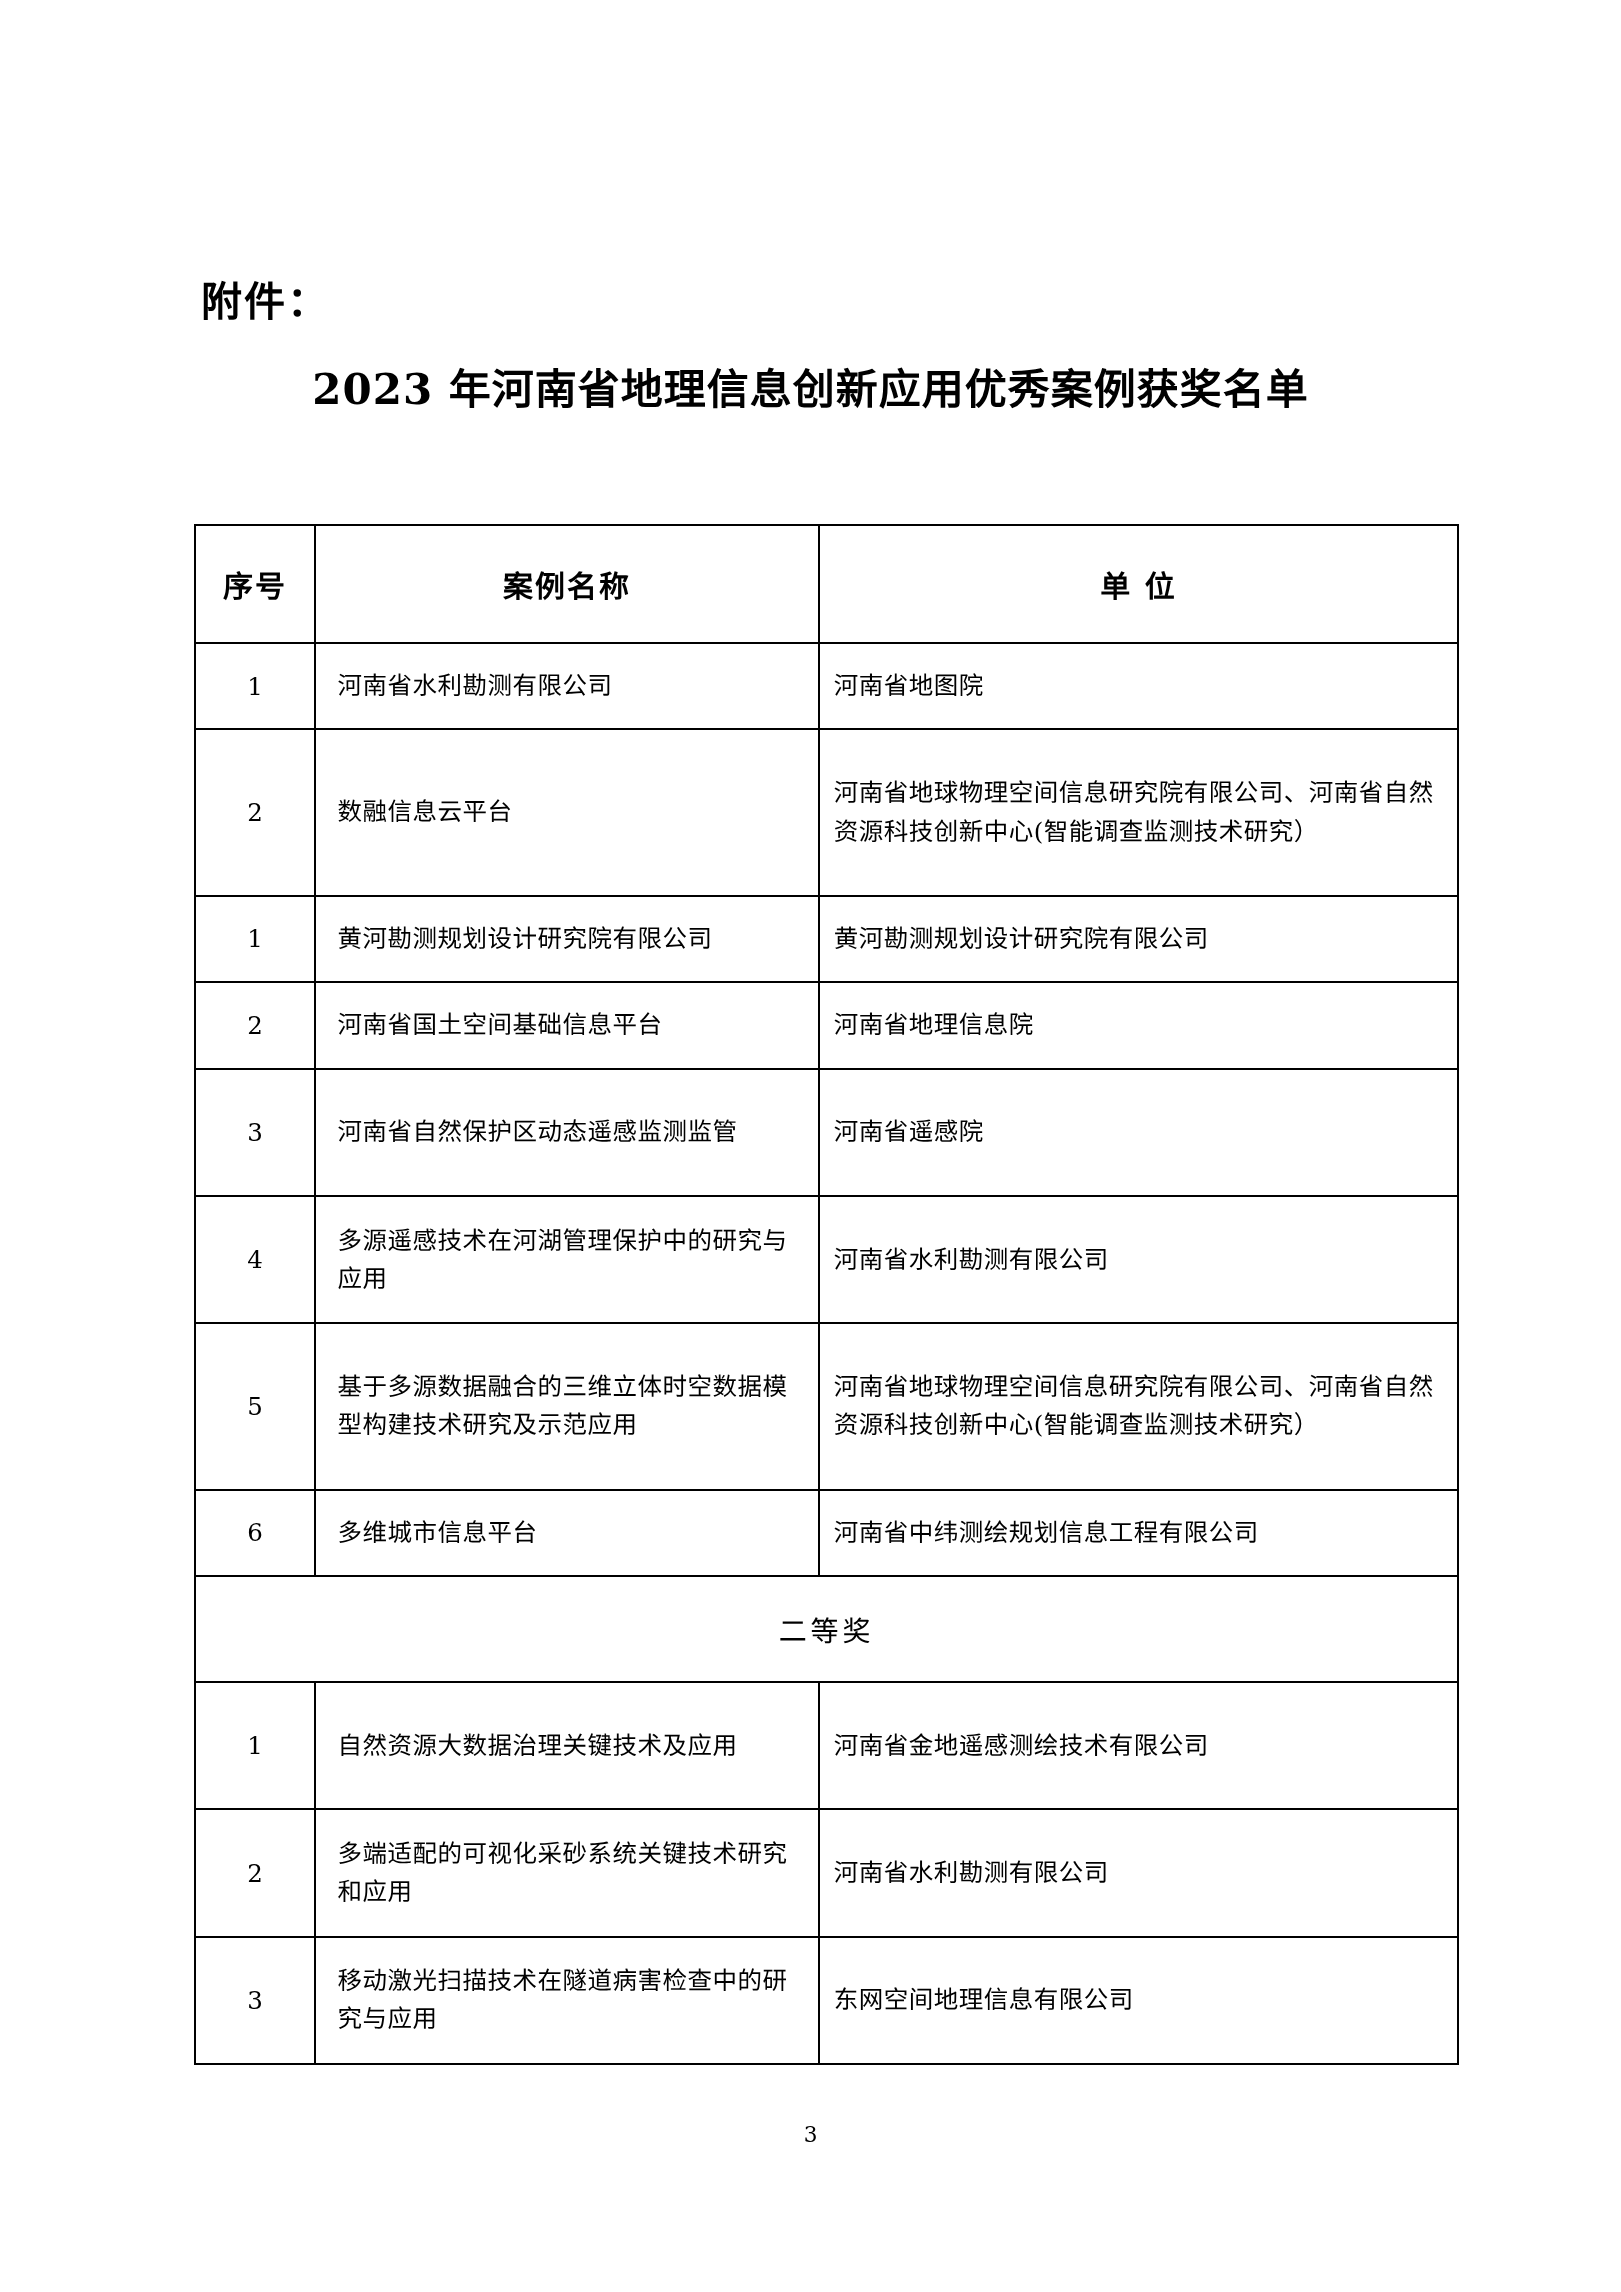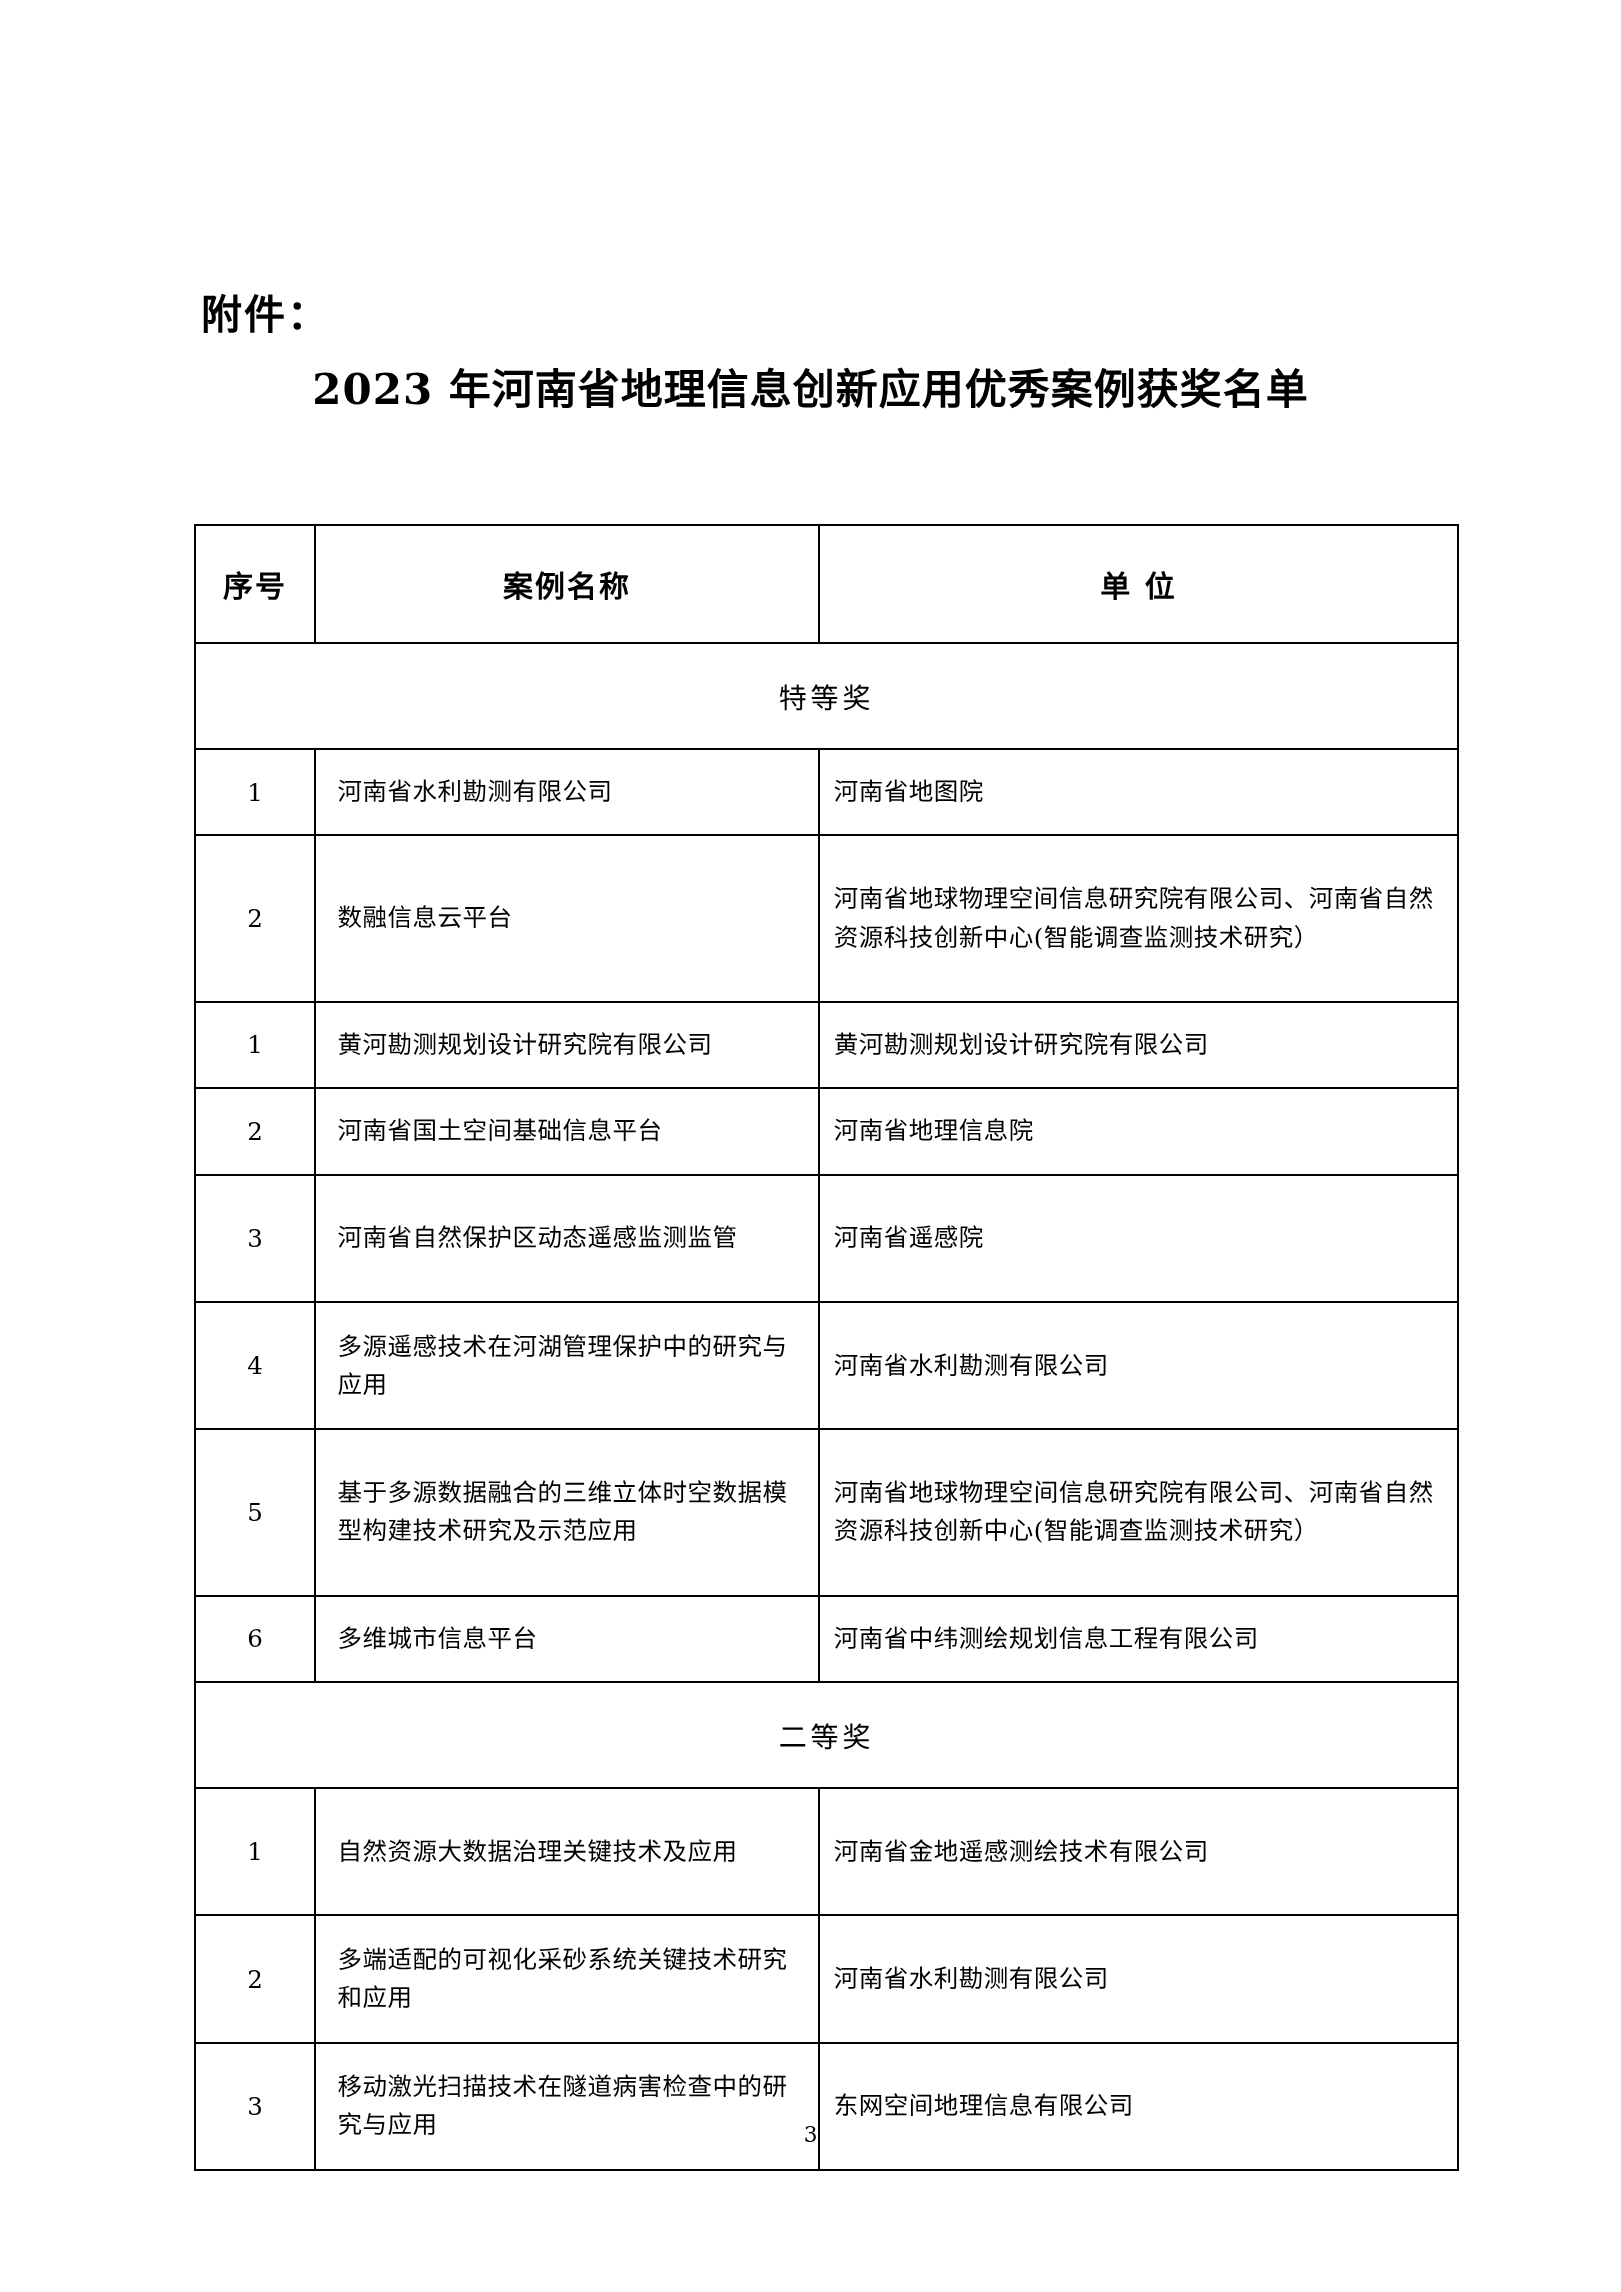--- a/index.html
+++ b/index.html
@@ -26,21 +26,20 @@
   
   .attachment-label {
     position: absolute;
     left: 201px;
     top: 282px;
     font-size: 41px;
     font-weight: bold;
     letter-spacing: 2px;
     line-height: 1;
     font-family: "DejaVu Serif", "Liberation Serif", serif;
-    margin-top: 13px;
   }
 
   
   .doc-title {
     position: absolute;
     left: 0;
     top: 365px;
     width: 1621px;
     text-align: center;
     font-size: 42px;
@@ -144,23 +143,20 @@
       <col class="c-unit">
     </colgroup>
     <tbody>
 
       <tr class="hdr">
         <td>序号</td>
         <td>案例名称</td>
         <td>单 位</td>
       </tr>
 
-      <tr class="band">
-        <td colspan="3">特等奖</td>
-      </tr>
       <tr class="data row-h1">
         <td class="cell-no">1</td>
         <td class="cell-case">河南省水利勘测有限公司</td>
         <td class="cell-unit">河南省地图院</td>
       </tr>
       <tr class="data tall row-h3">
         <td class="cell-no">2</td>
         <td class="cell-case">数融信息云平台</td>
         <td class="cell-unit">河南省地球物理空间信息研究院有限公司、河南省自然资源科技创新中心(智能调查监测技术研究）</td>
       </tr>

